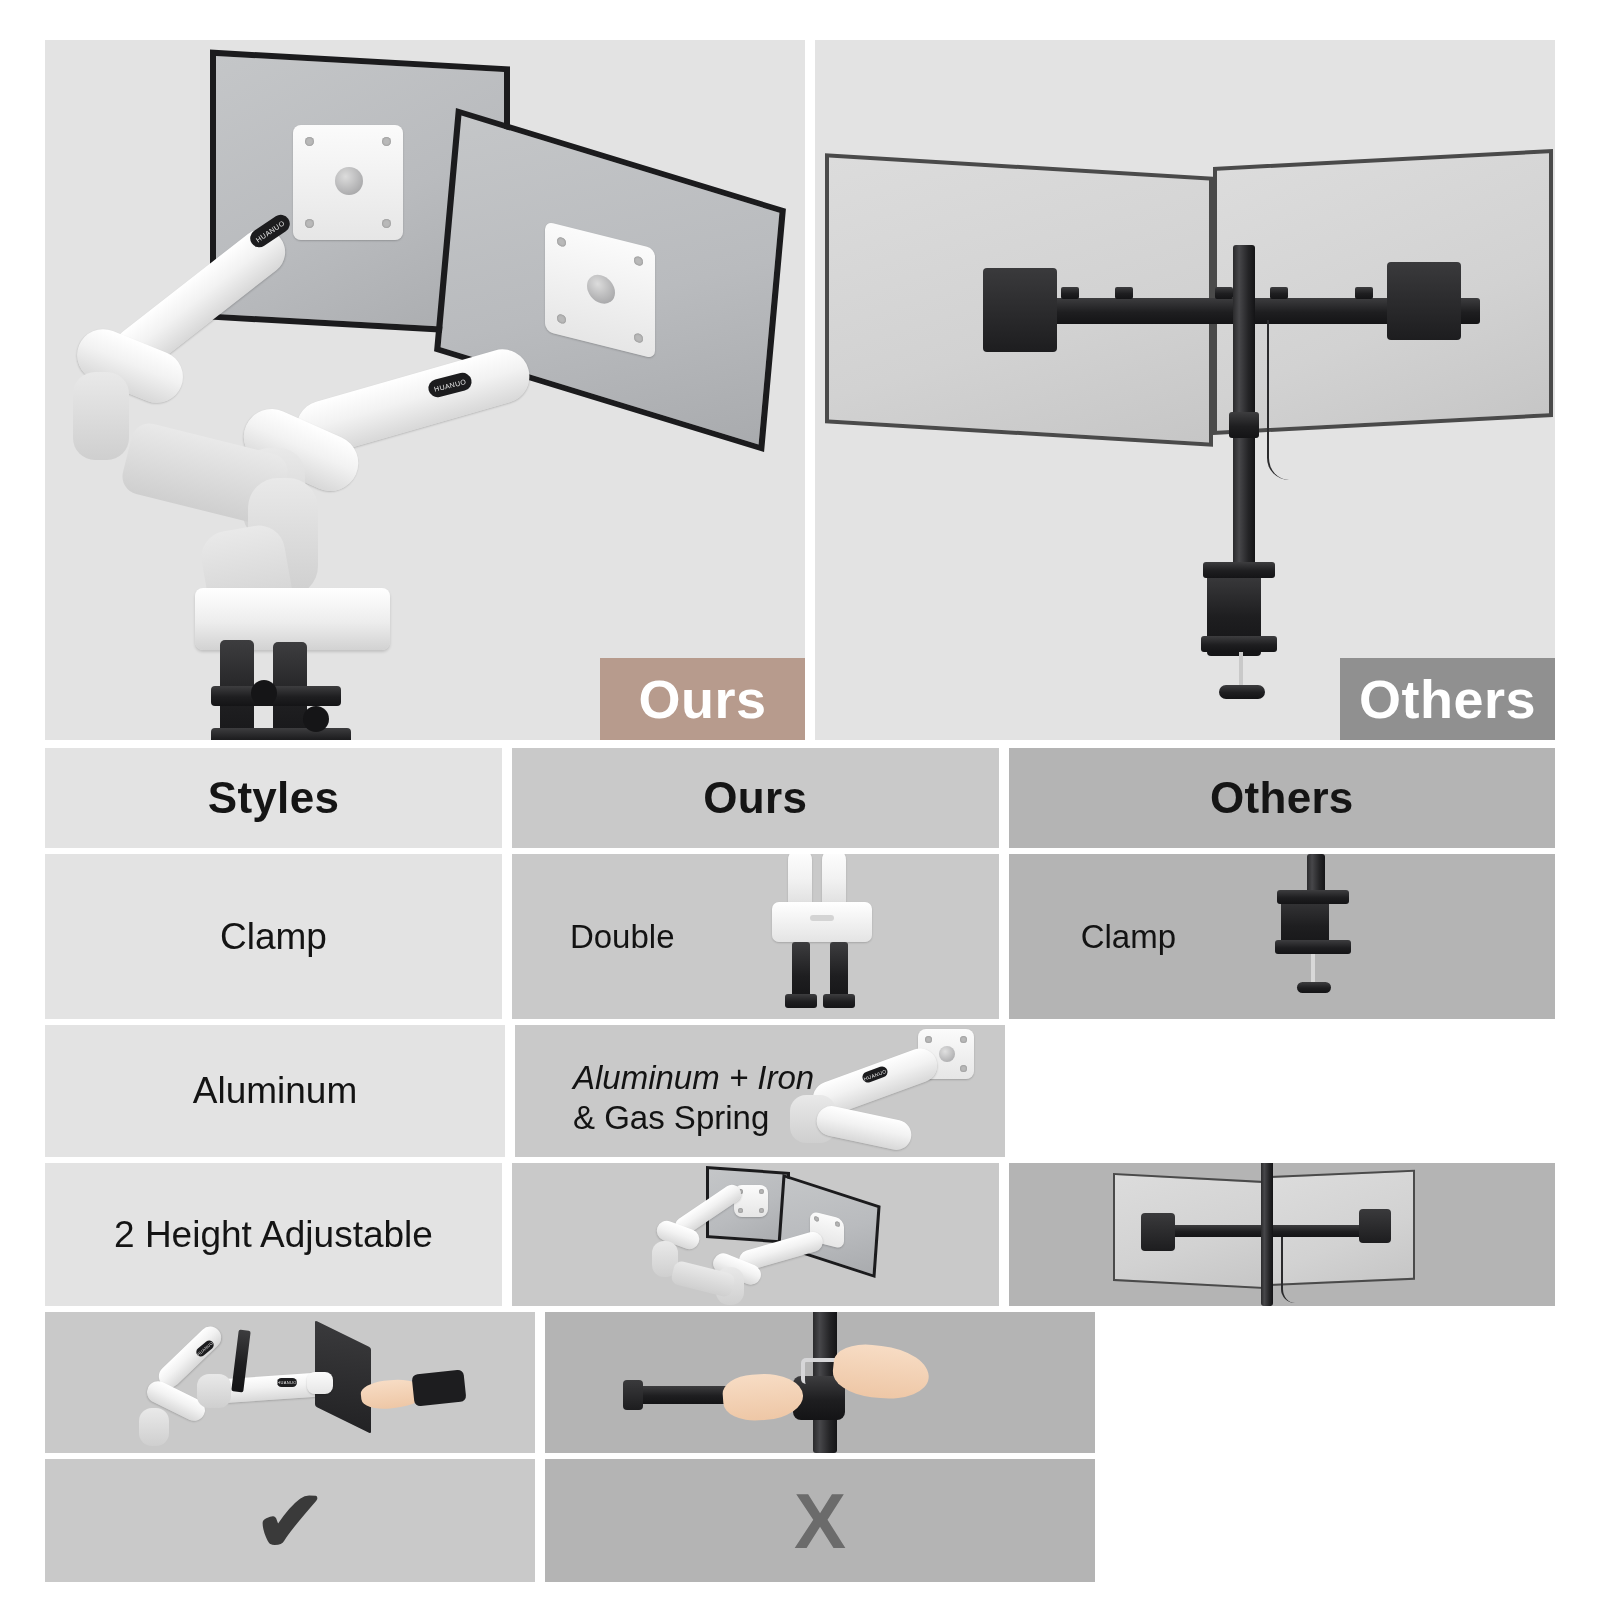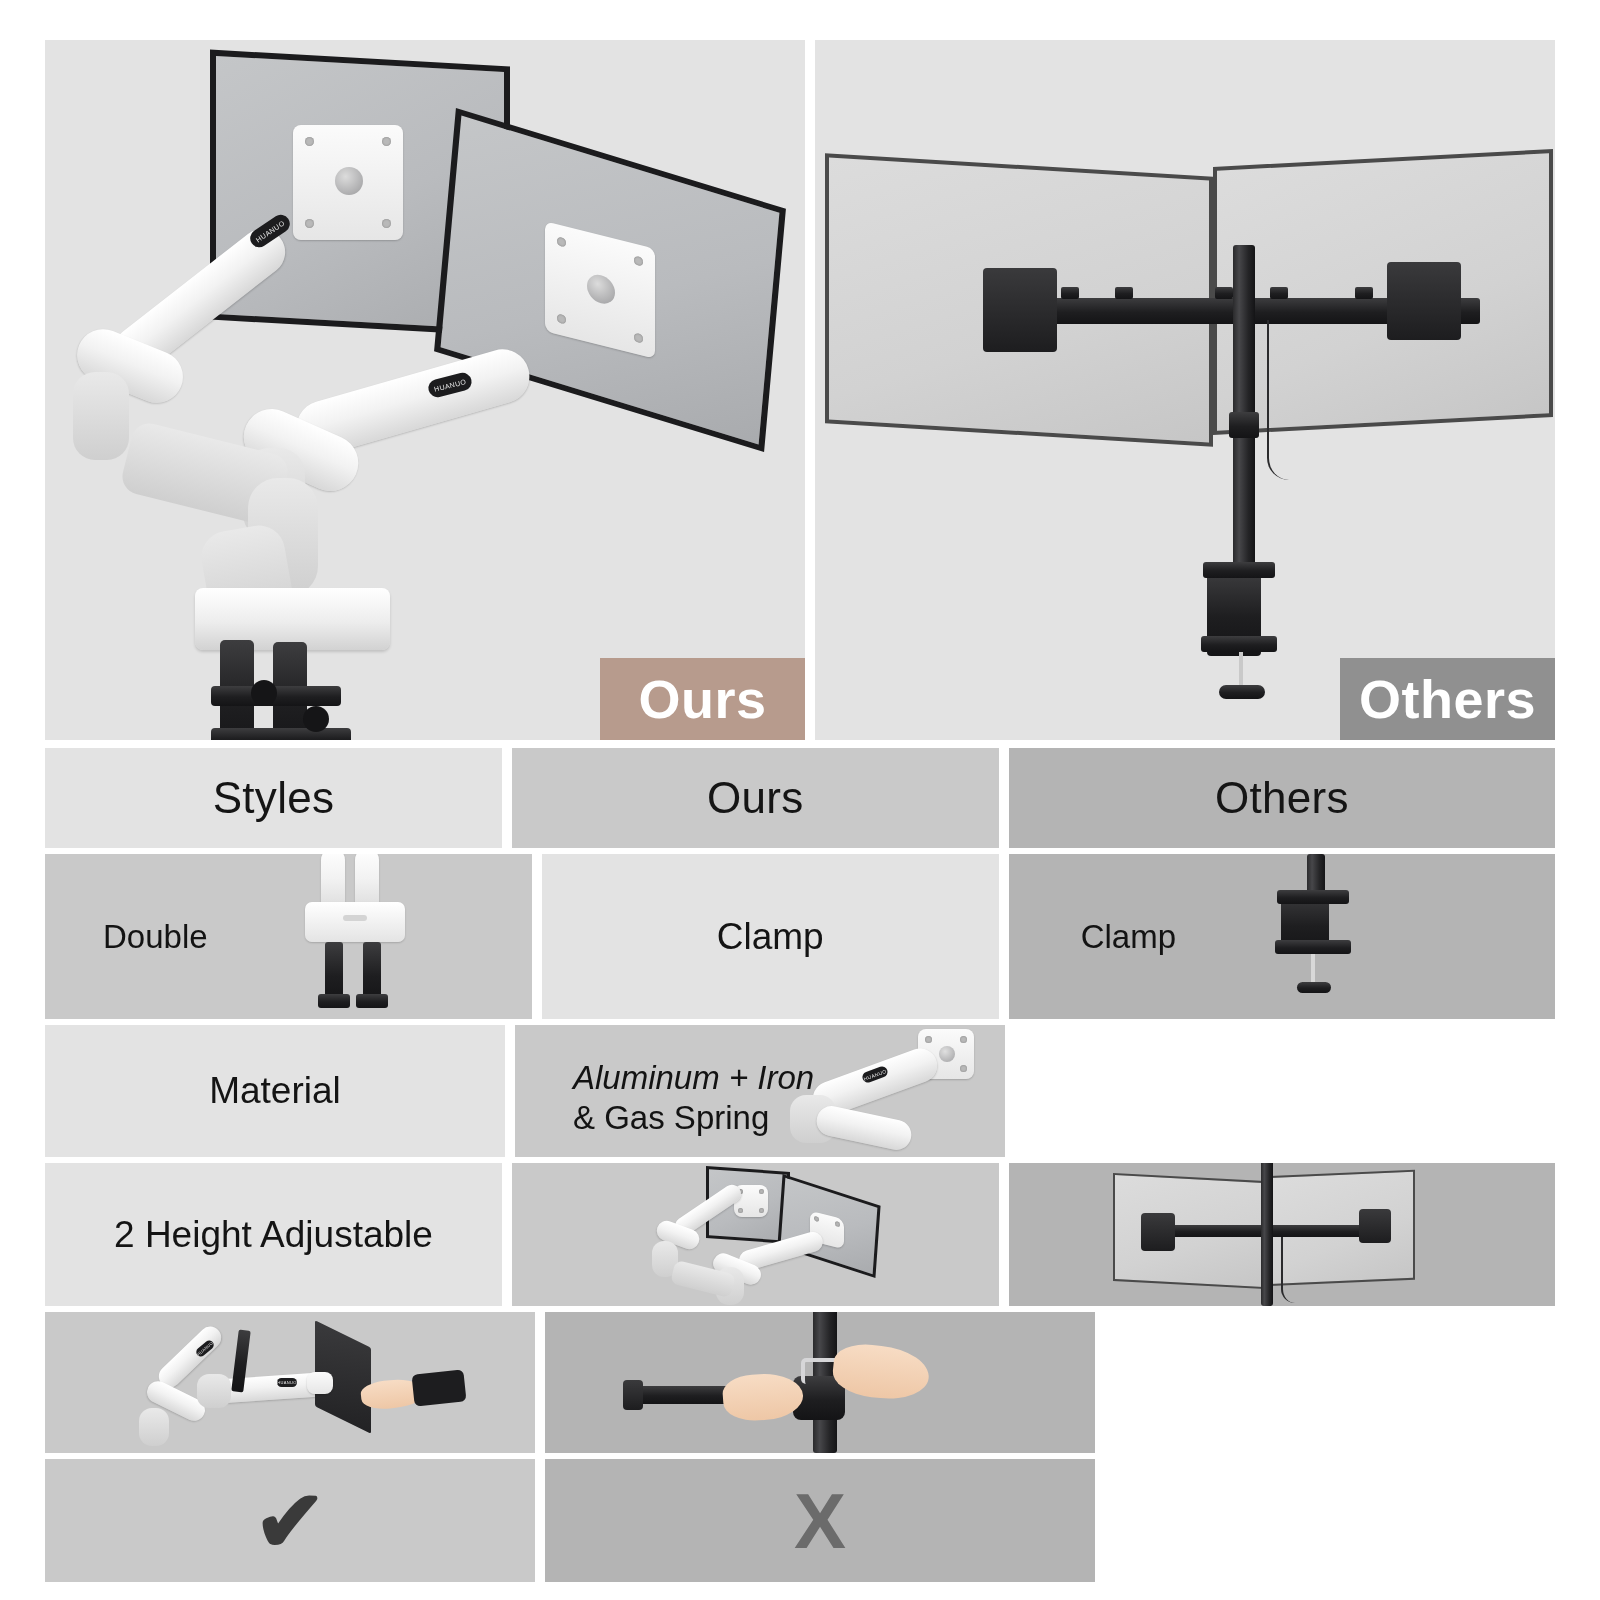--- a/index.html
+++ b/index.html
@@ -39,21 +39,21 @@
 
   
   .table{position:absolute;left:45px;top:748px;width:1510px;}
   .trow{display:flex;gap:10px;margin-bottom:6px;}
   .cell{position:relative;overflow:hidden;box-sizing:border-box;display:flex;align-items:center;}
   .c-styles{width:460px;background:#e3e3e3;justify-content:center;}
   .c-ours{width:490px;background:#c9c9c9;}
   .c-others{width:550px;background:#b4b4b4;}
 
   .head-row .cell{height:100px;justify-content:center;}
-  .head-txt{font-size:44px;font-weight:400;color:#151515;letter-spacing:.3px;}
+  .head-txt{font-size:44px;font-weight:700;color:#151515;letter-spacing:.3px;}
 
   .row-h-1{height:165px;}
   .row-h-2{height:132px;}
   .row-h-3{height:143px;}
   .row-h-4{height:141px;}
   .row-h-5{height:123px;}
 
   .styles-txt{font-size:37px;color:#141414;text-align:center;line-height:1.22;padding:0 12px;}
   .val-txt{position:absolute;font-size:33px;color:#131313;line-height:1.2;}
   .val-ours{left:58px;}
@@ -164,53 +164,53 @@
       </div>
       <div class="cell c-ours">
         <span class="head-txt" style="margin:0 auto;">Ours</span>
       </div>
       <div class="cell c-others">
         <span class="head-txt" style="margin:0 auto;">Others</span>
       </div>
     </div>
 
     <div class="trow">
+      <div class="cell c-styles row-h-1">
+        <span class="styles-txt">Clamp</span>
+      </div>
       <div class="cell c-ours row-h-1">
         <span class="val-txt val-ours">Double</span>
         <div style="position:absolute;left:248px;top:0;width:140px;height:165px;">
           <div class="whitearm" style="left:28px;top:-6px;width:24px;height:68px;border-radius:12px;"></div>
           <div class="whitearm" style="left:62px;top:-6px;width:24px;height:68px;border-radius:12px;"></div>
           <div style="position:absolute;left:12px;top:48px;width:100px;height:40px;border-radius:7px;
                       background:linear-gradient(180deg,#ffffff,#e4e4e4);box-shadow:0 1px 2px rgba(0,0,0,.18);"></div>
           <div style="position:absolute;left:50px;top:61px;width:24px;height:6px;border-radius:3px;background:#d4d4d4;"></div>
           <div class="blackpart" style="left:32px;top:88px;width:18px;height:62px;border-radius:3px;"></div>
           <div class="blackpart" style="left:70px;top:88px;width:18px;height:62px;border-radius:3px;"></div>
           <div class="blackpart" style="left:25px;top:140px;width:32px;height:14px;border-radius:3px;"></div>
           <div class="blackpart" style="left:63px;top:140px;width:32px;height:14px;border-radius:3px;"></div>
         </div>
       </div>
-      <div class="cell c-styles row-h-1">
-        <span class="styles-txt">Clamp</span>
-      </div>
       <div class="cell c-others row-h-1">
         <span class="val-txt val-others">Clamp</span>
         <div style="position:absolute;left:250px;top:0;width:120px;height:165px;">
           <div class="pole" style="left:48px;top:0;width:18px;height:90px;"></div>
           <div class="blackpart" style="left:22px;top:38px;width:48px;height:62px;border-radius:3px;"></div>
           <div class="blackpart" style="left:18px;top:36px;width:72px;height:14px;border-radius:3px;"></div>
           <div class="blackpart" style="left:16px;top:86px;width:76px;height:14px;border-radius:3px;"></div>
           <div style="position:absolute;left:52px;top:100px;width:4px;height:32px;background:#d8d8d8;"></div>
           <div class="blackpart" style="left:38px;top:128px;width:34px;height:11px;border-radius:6px;"></div>
         </div>
       </div>
     </div>
 
     <div class="trow">
       <div class="cell c-styles row-h-2">
-        <span class="styles-txt">Material</span>
+        <span class="styles-txt">Aluminum</span>
       </div>
       <div class="cell c-ours row-h-2">
         <span class="val-txt val-ours val-two" style="top:34px;font-style:italic;">Aluminum + Iron</span>
         <span class="val-txt val-ours val-two" style="top:74px;">&amp; Gas Spring</span>
         <div style="position:absolute;left:275px;top:0;width:215px;height:132px;">
           <div class="vesa" style="left:128px;top:4px;width:56px;height:50px;">
             <div class="bolt" style="left:7px;top:7px;width:7px;height:7px;"></div>
             <div class="bolt" style="right:7px;top:7px;width:7px;height:7px;"></div>
             <div class="bolt" style="left:7px;bottom:7px;width:7px;height:7px;"></div>
             <div class="bolt" style="right:7px;bottom:7px;width:7px;height:7px;"></div>

